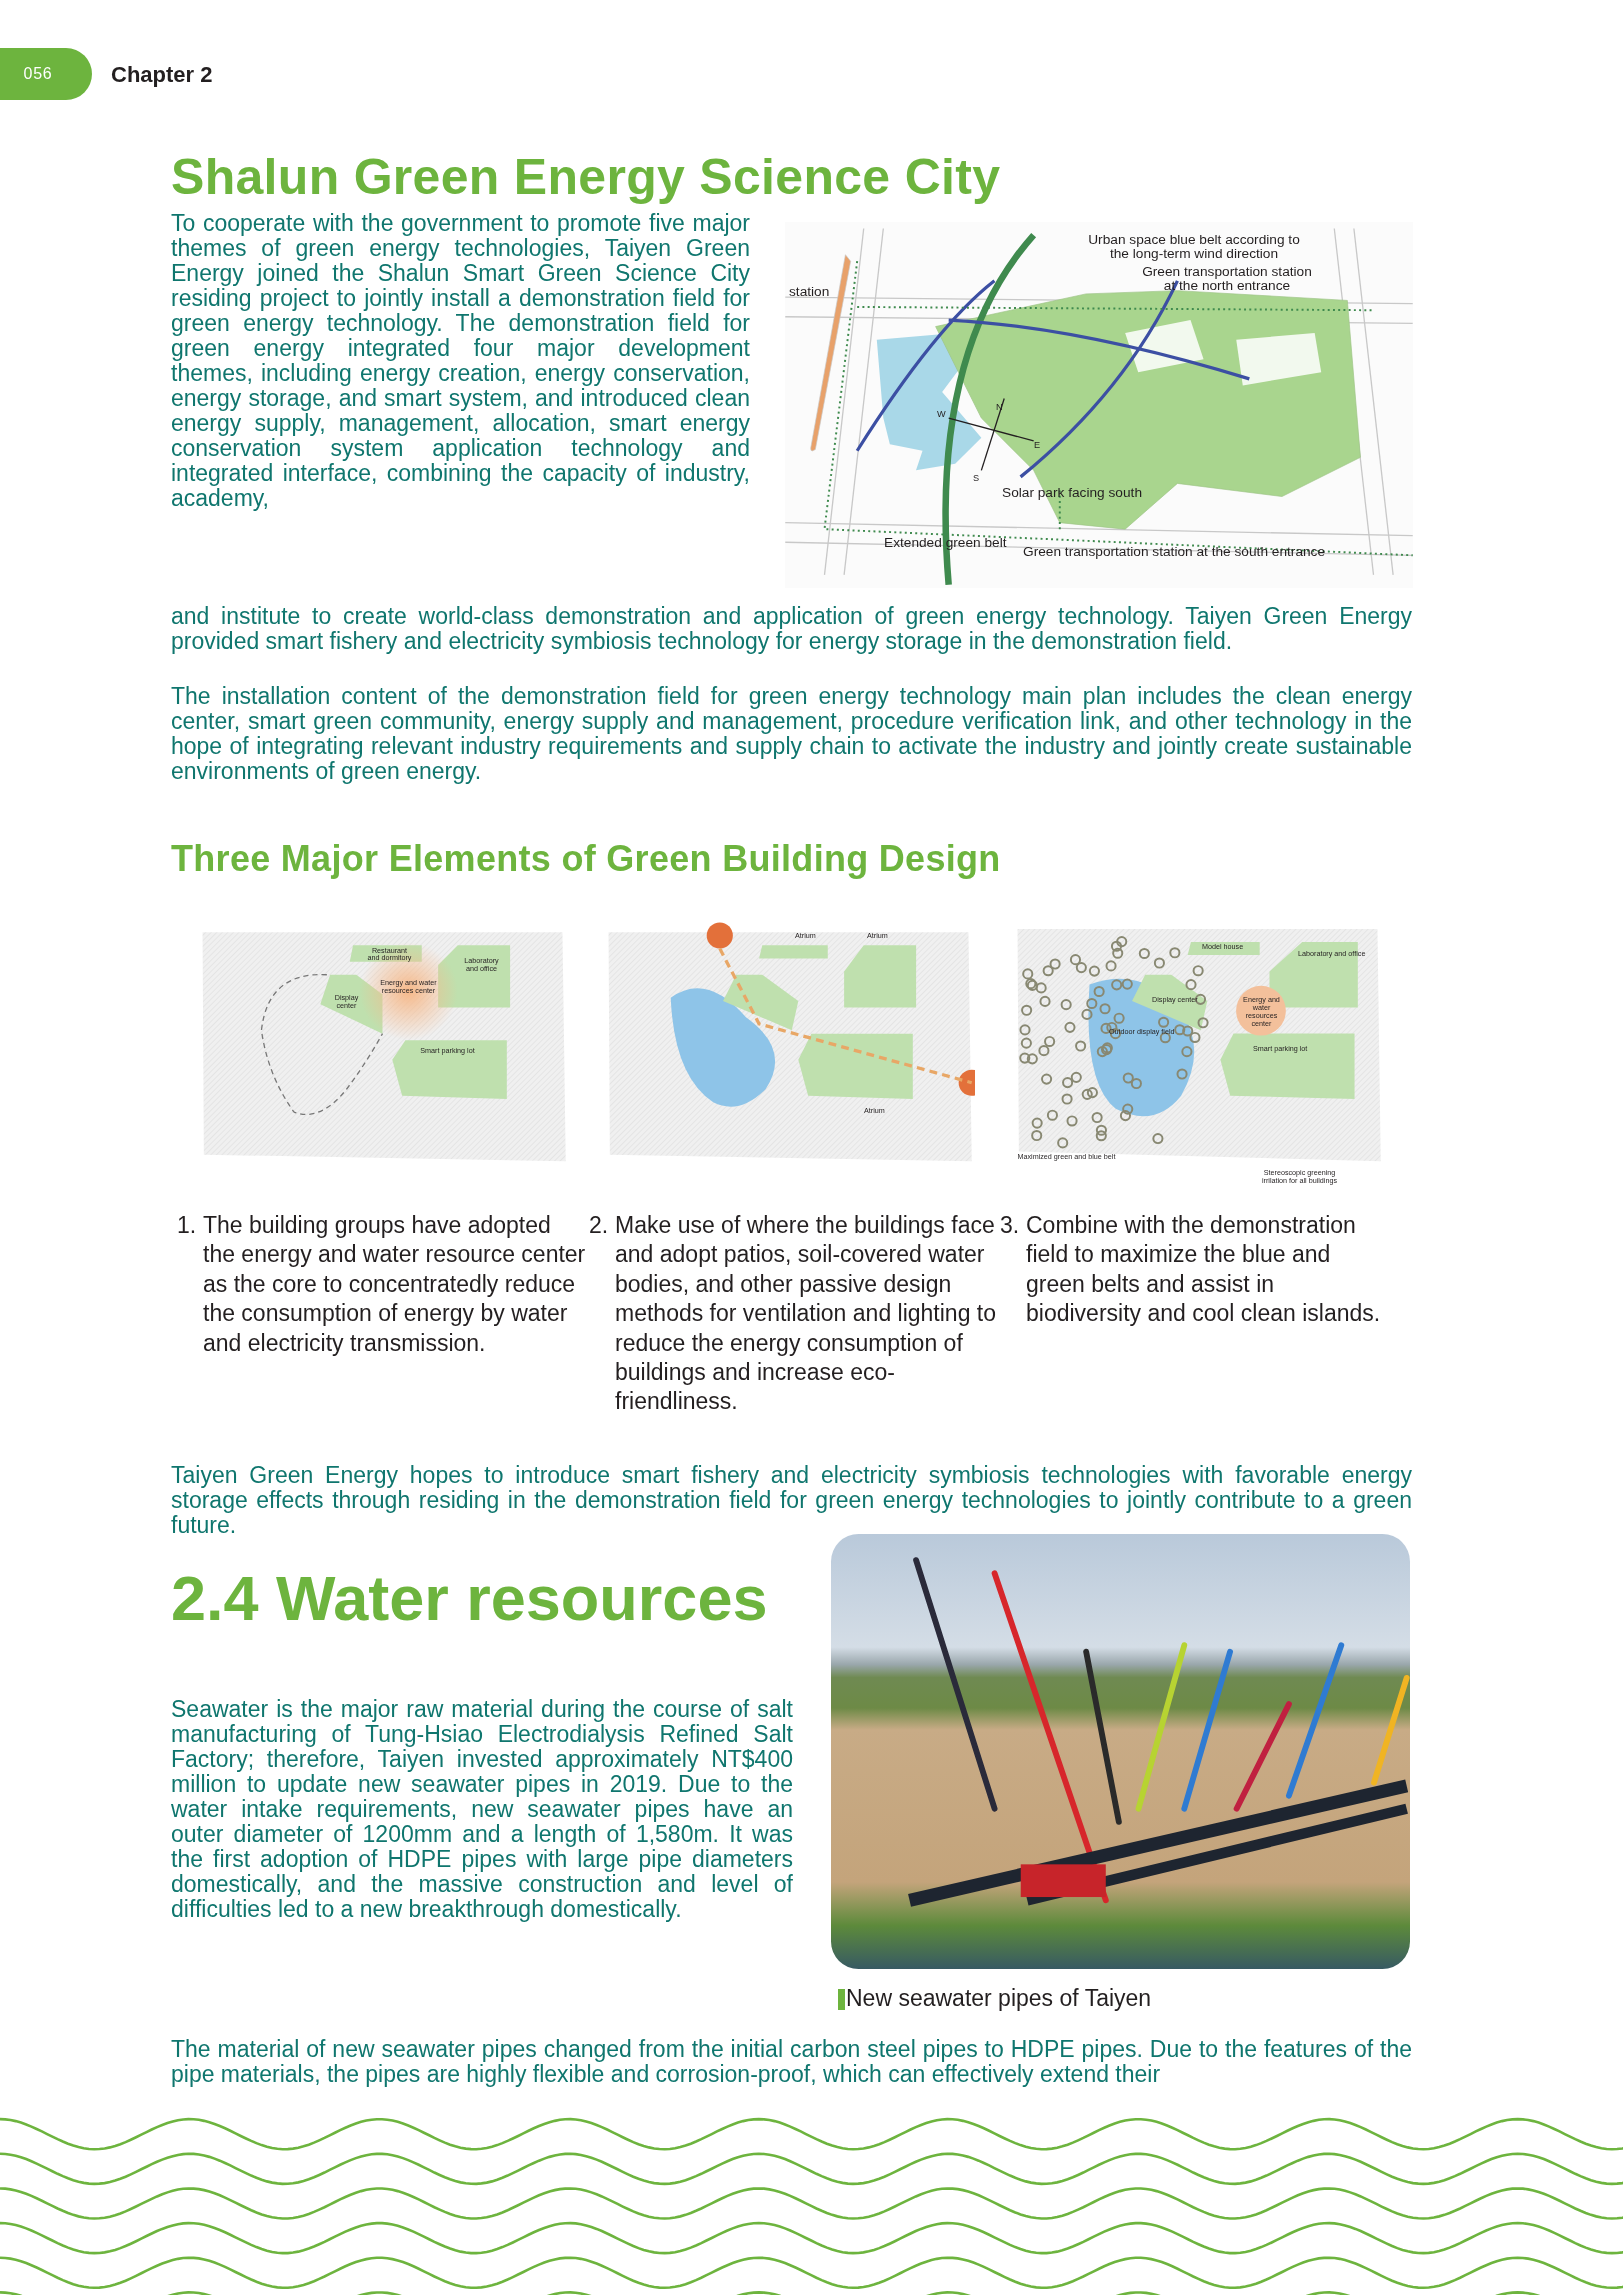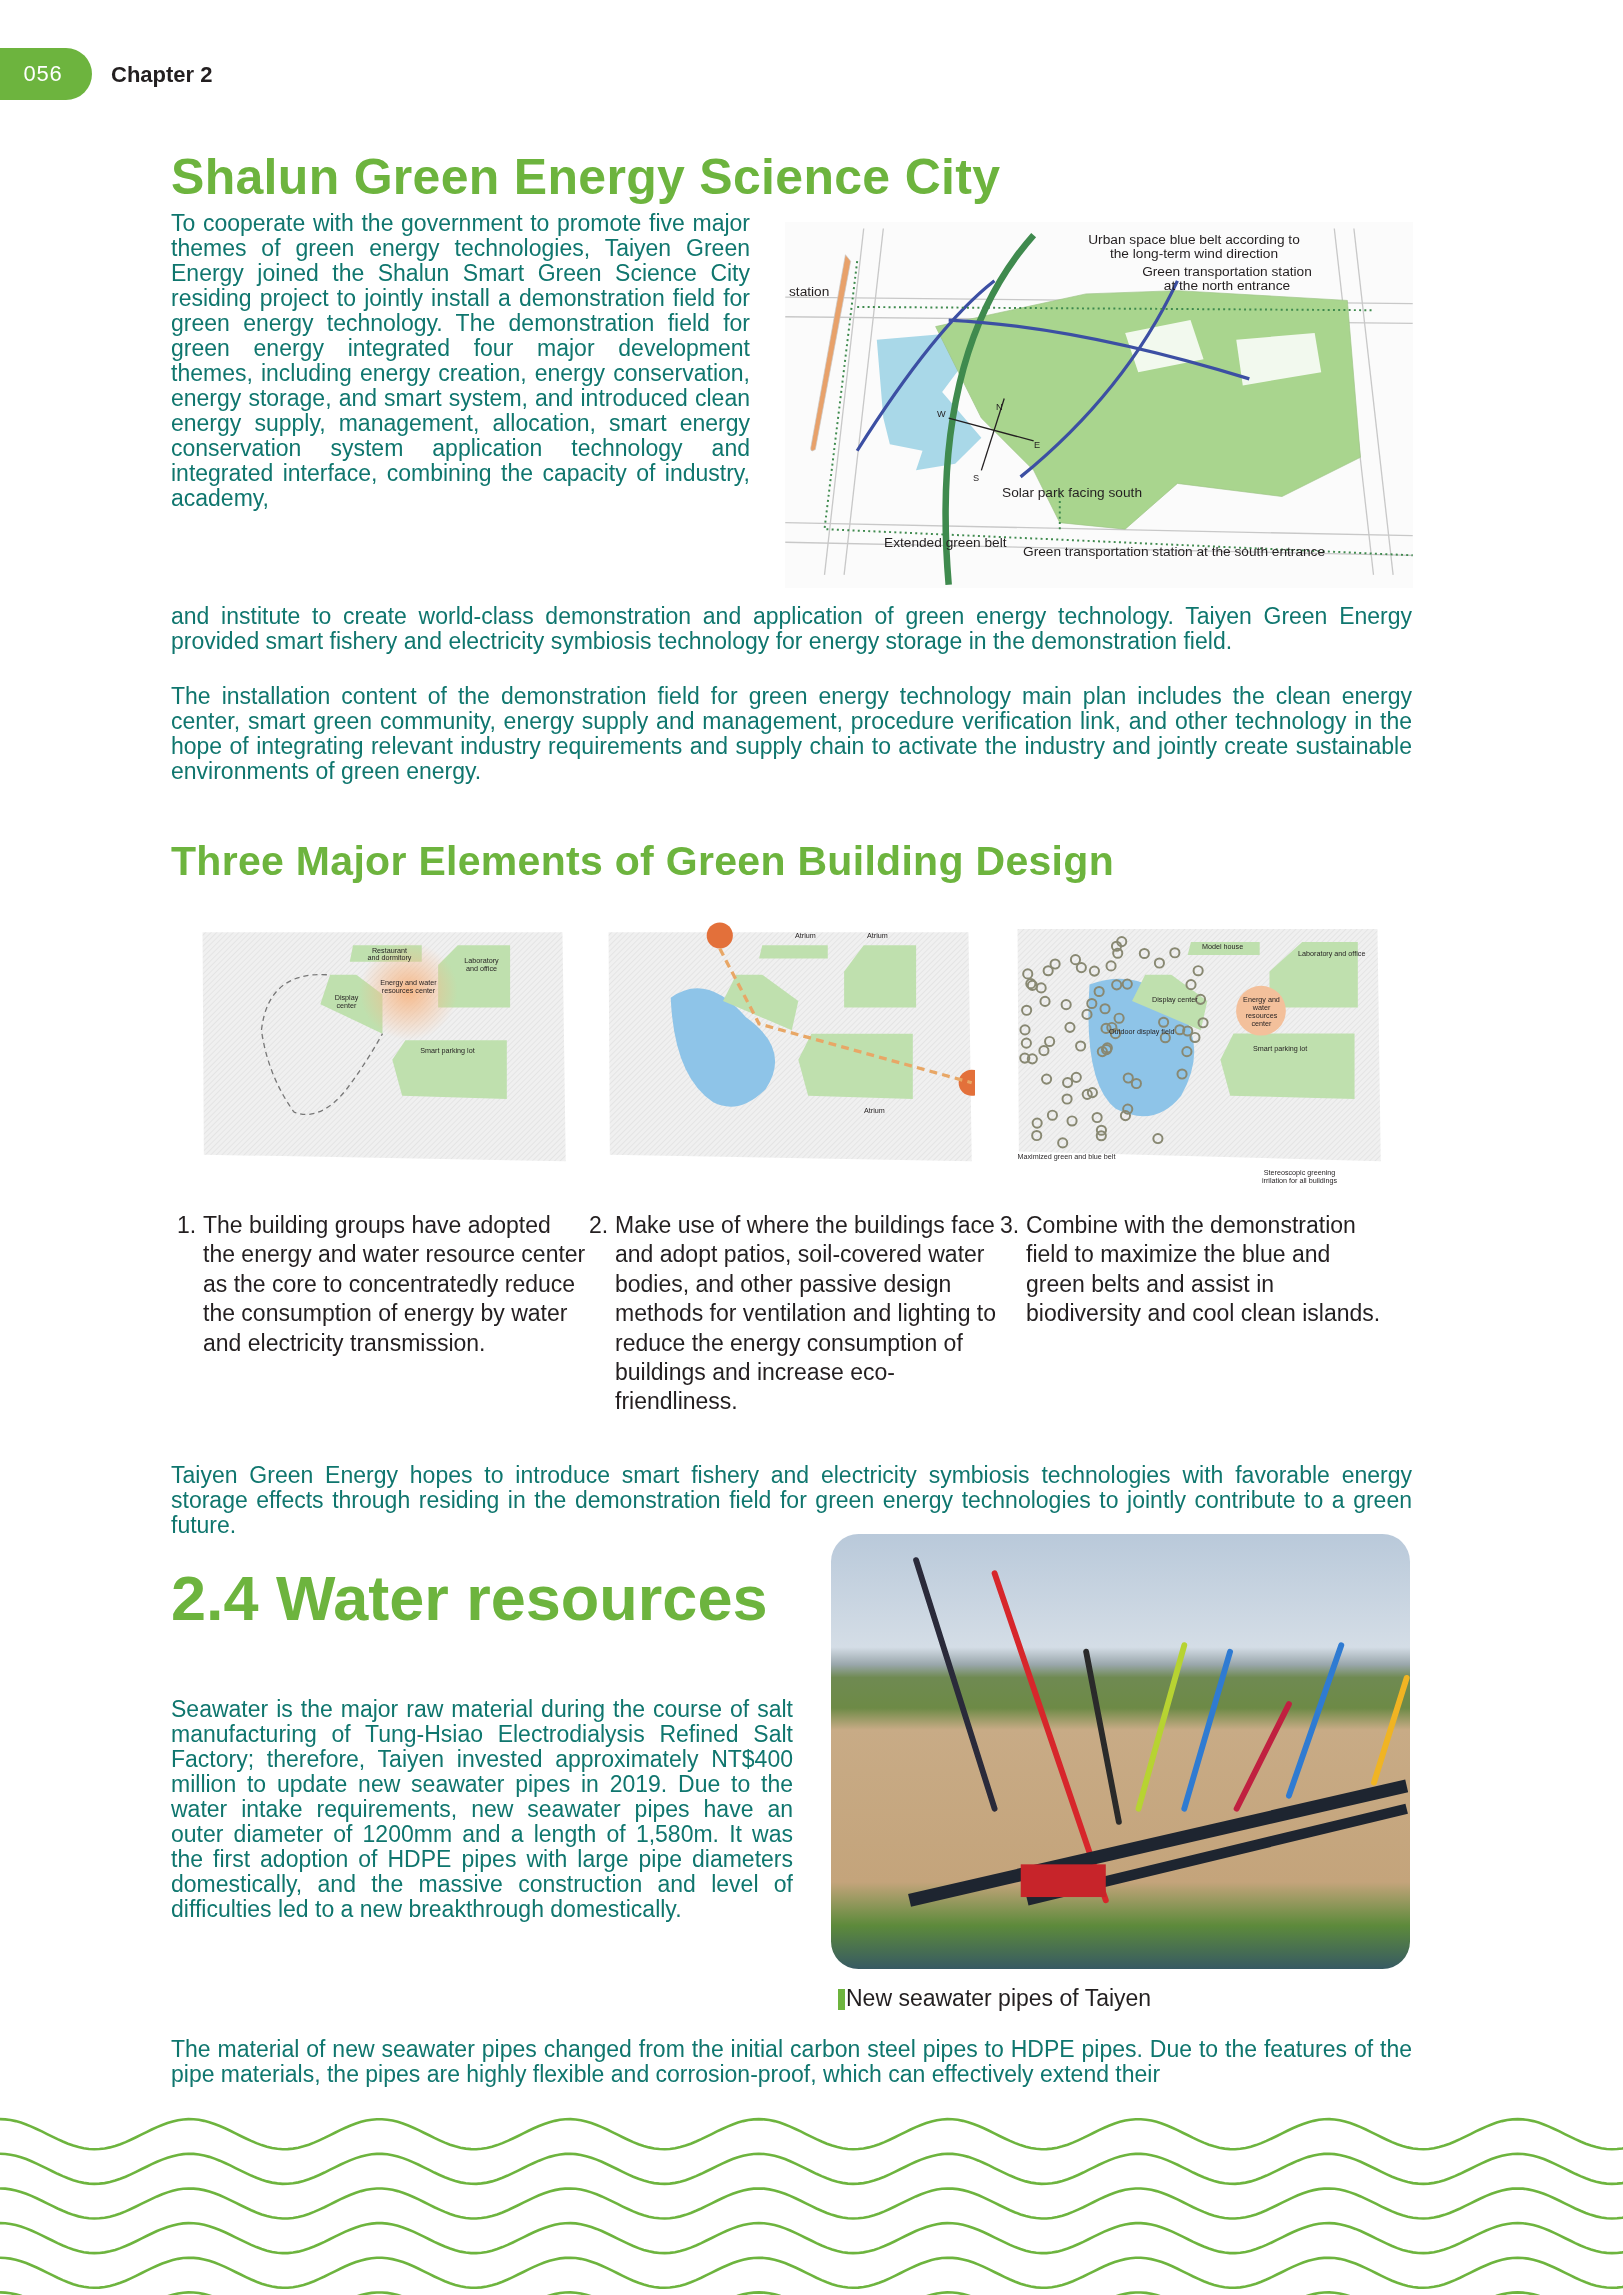--- a/index.html
+++ b/index.html
@@ -4,32 +4,32 @@
 <style>
   html, body { margin: 0; padding: 0; }
   body {
     width: 1623px; height: 2295px; position: relative; overflow: hidden;
     background: #ffffff; color: #231f20;
     font-family: "Liberation Sans", sans-serif;
   }
   .page-tab {
     position: absolute; left: 0; top: 48px; width: 92px; height: 52px;
     background: #6db43e; border-radius: 0 26px 26px 0;
-    color: #fff; font-size: 22px; line-height: 52px; text-align: left;
+    color: #fff; font-size: 16px; line-height: 52px; text-align: left;
     padding-left: 23.6px; box-sizing: border-box; font-weight: 300; letter-spacing: 0.7px;
   }
   .chapter-label {
     position: absolute; left: 111px; top: 62px; font-size: 22px; font-weight: bold; color: #231f20;
   }
   .h-green {
     position: absolute; color: #6db43e; font-weight: bold; margin: 0;
     font-family: "Liberation Sans", sans-serif;
   }
   .h1 { left: 171px; top: 148px; font-size: 50px; letter-spacing: 0.3px; }
-  .h2 { left: 171px; top: 838px; font-size: 41px; letter-spacing: 0.3px; }
+  .h2 { left: 171px; top: 838px; font-size: 36px; letter-spacing: 0.3px; }
   .h3 { left: 171px; top: 1570px; font-size: 63px; line-height: 56px; width: 628px; text-align: left; }
   .h3 .l2 { display: block; padding-left: 116px; }
   .body-text {
     position: absolute; font-size: 23px; line-height: 25px; color: #0f766e; margin: 0;
     text-align: justify;
   }
   .p1 { left: 171px; top: 211px; width: 579px; }
   .p1b { left: 171px; top: 604px; width: 1241px; }
   .p2 { left: 171px; top: 684px; width: 1241px; }
   .p3 { left: 171px; top: 1463px; width: 1241px; }

